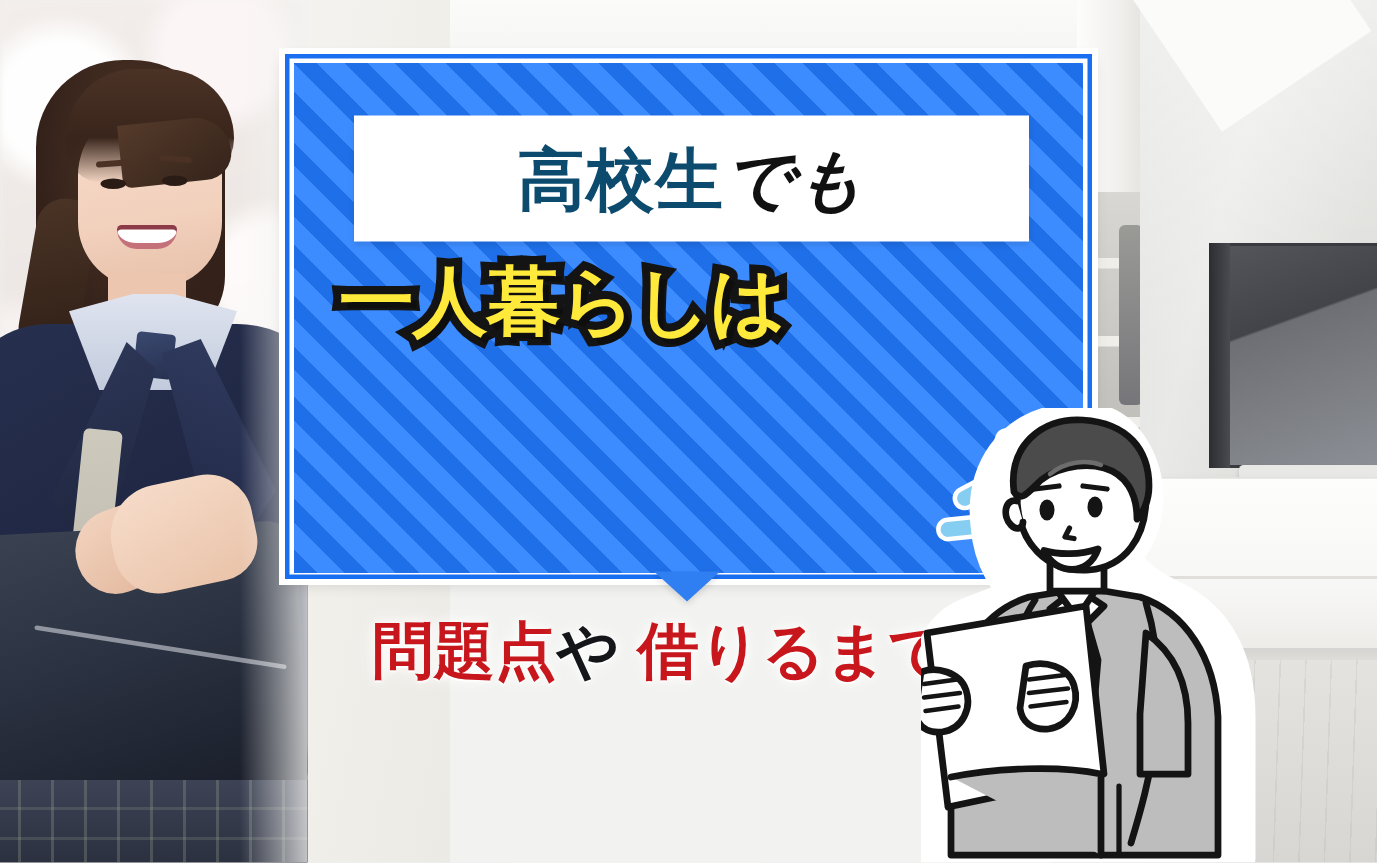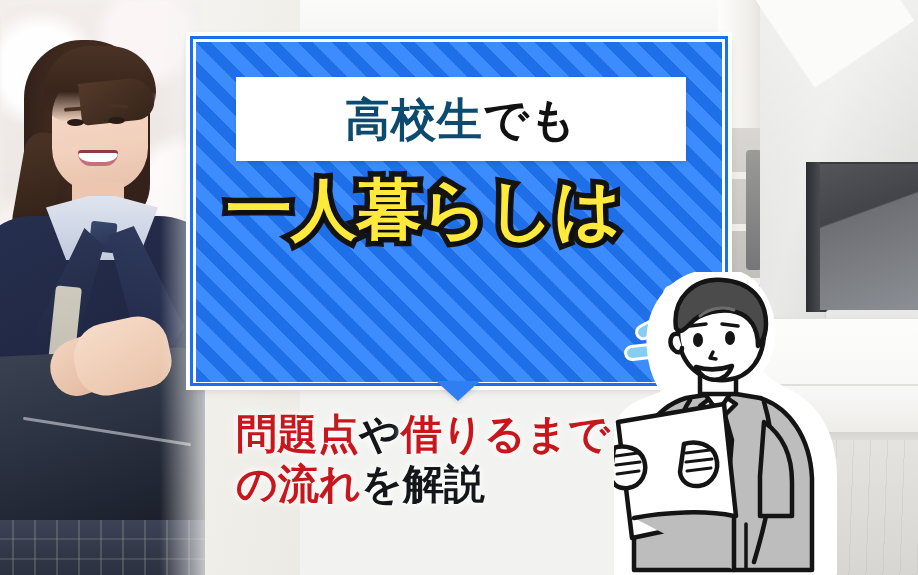--- a/index.html
+++ b/index.html
@@ -234,47 +234,47 @@
     position:absolute; left:236px; top:77px; width:450px; height:84px;
     background:#ffffff;
     display:flex; align-items:center; justify-content:center;
     box-shadow:0 2px 4px rgba(0,0,0,.10);
   }
   .head-text {
     font-size:45px; font-weight:bold; letter-spacing:1px;
     line-height:1; white-space:nowrap;
   }
   .head-text .hl { color:#0c4a6e; }
-  .head-text .bk { color:#111111; }
+  .head-text .bk { color:#111111;font-style:italic; }
 
   
   .title-wrap {
     position:absolute; left:212px; top:176px; width:500px; height:196px;
   }
   .title-line {
     font-weight:bold; color:#ffe93a; line-height:1;
     -webkit-text-stroke:11px #141414;
     paint-order:stroke fill;
     text-shadow:
        0 0 0 #141414,
        4px 4px 0 rgba(0,0,0,.28);
     white-space:nowrap;
   }
-  .title-line.a { font-size:66px; letter-spacing:-1px; padding-left:14px; }
+  .title-line.a { font-size:50px; letter-spacing:-1px; padding-left:14px; }
   .title-line.b { font-size:74px; letter-spacing:-1px; padding-left:24px; margin-top:10px; }
 
   
   .subtitle {
     position:absolute; left:236px; top:412px; width:420px;
     line-height:1.12; font-weight:bold;
   }
   .sub-line { font-size:41px; letter-spacing:0px; white-space:nowrap;
     text-shadow:0 0 7px rgba(255,255,255,.95), 0 0 14px rgba(255,255,255,.9), 0 1px 0 rgba(255,255,255,.9);
   }
-  .sub-line .rd { color:#c8171c; }
+  .sub-line .rd { color:#c8171c;margin-left:12px; }
   .sub-line .bk { color:#15161a; }
   .sub-line.two { margin-top:4px; }
 
   
   .man { position:absolute; left:614px; top:272px; width:250px; height:303px; }
   .man svg { display:block; width:250px; height:303px; }
 
   .spark { position:absolute; }
   .spark i {
     position:absolute; display:block; background:#86cdf2; border-radius:9px;
@@ -346,23 +346,20 @@
   </div>
 
   <div class="title-wrap">
     <div class="title-line a">一人暮らしは</div>
   </div>
 
   <div class="subtitle">
     <div class="sub-line one">
       <span class="rd">問題点</span><span class="bk">や</span><span class="rd">借りるまで</span>
     </div>
-    <div class="sub-line two">
-      <span class="rd">の流れ</span><span class="bk">を解説</span>
-    </div>
   </div>
 
   <div class="spark" style="left:640px; top:288px; width:70px; height:72px;">
     <i style="left:24px; top:0px;  width:10px; height:26px; transform:rotate(16deg);"></i>
     <i style="left:6px;  top:26px; width:10px; height:28px; transform:rotate(62deg);"></i>
     <i style="left:-4px; top:50px; width:10px; height:28px; transform:rotate(84deg);"></i>
   </div>
 
   <div class="man">
     <svg viewBox="0 0 250 303" xmlns="http://www.w3.org/2000/svg">

